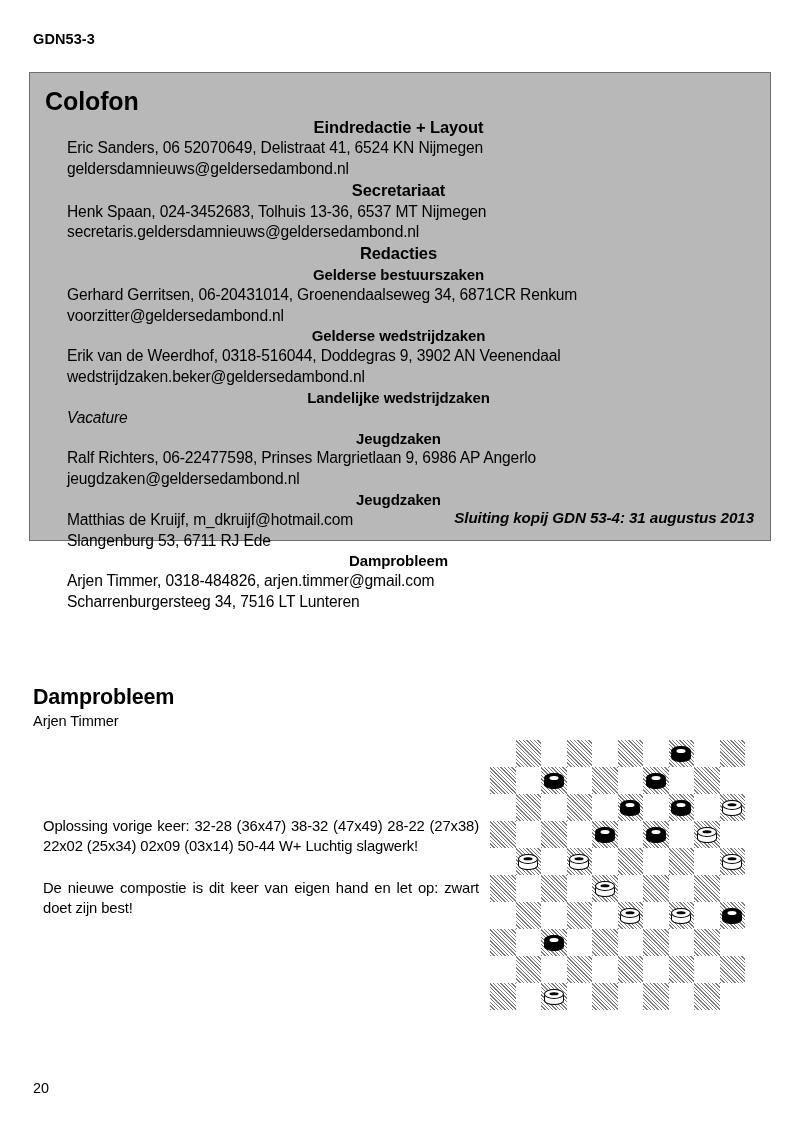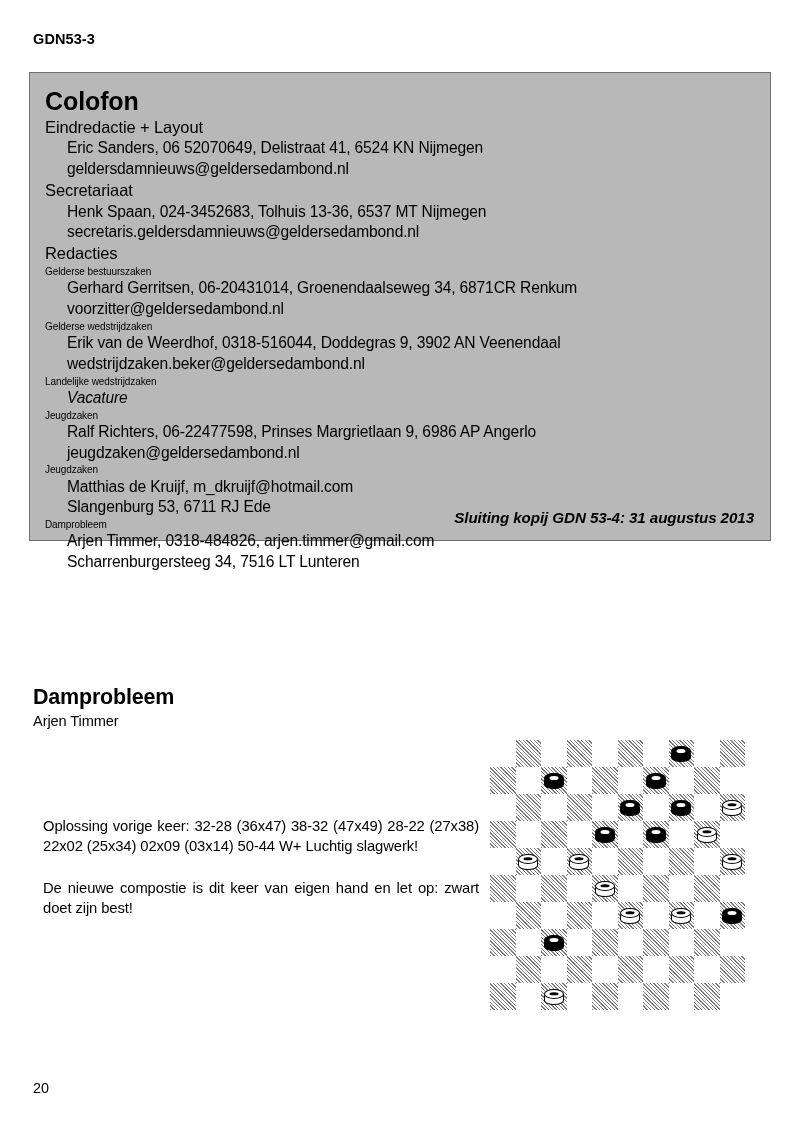--- a/index.html
+++ b/index.html
@@ -48,26 +48,27 @@
   }
   .colofon-title {
     font-size: 25px;
     font-weight: bold;
     line-height: 1.14;
     margin: 0 0 1px 0;
     letter-spacing: -0.1px;
   }
   .cf-h {
     font-size: 16.5px;
-    font-weight: normal;
+    font-weight: bold;
     line-height: 1.32;
     letter-spacing: -0.1px;
+    text-align: center;
   }
   .cf-h.sub {
-    font-size: 10px;
+    font-size: 15px;
   }
   .cf-line {
     font-size: 15.6px;
     line-height: 1.335;
     letter-spacing: -0.15px;
     white-space: nowrap;
     margin-left: 22px;
   }
   .cf-line.ital {
     font-style: italic;

